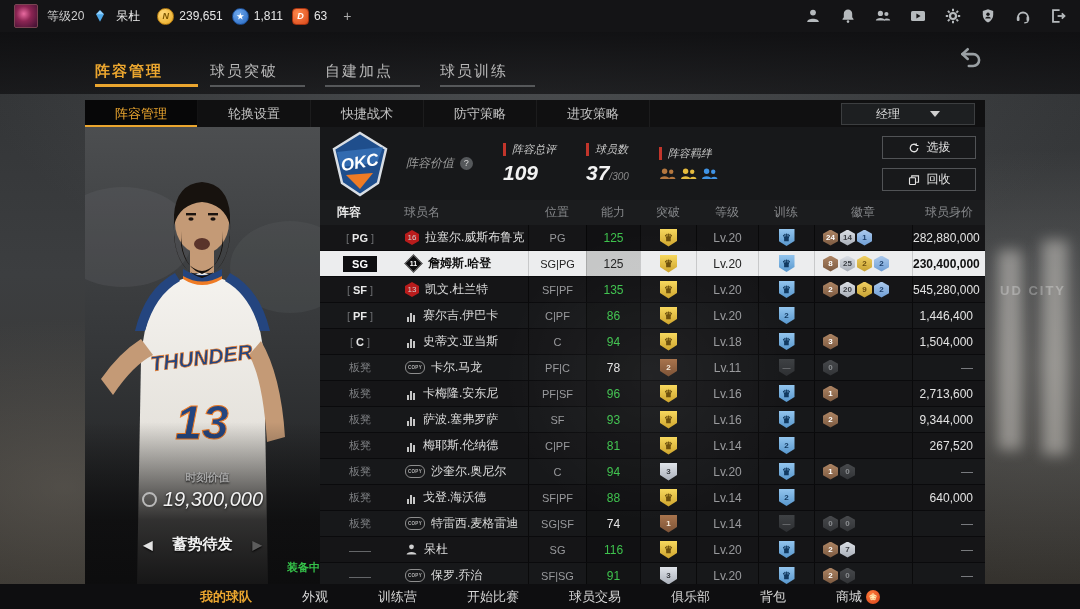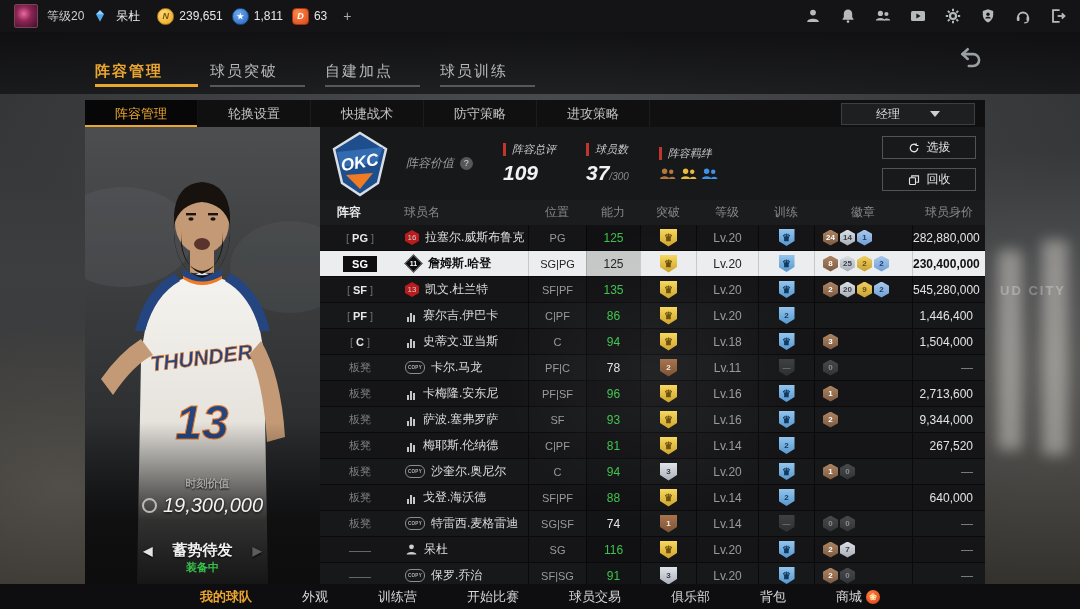--- a/index.html
+++ b/index.html
@@ -64,21 +64,21 @@
   .pp-overlay{position:absolute;left:0;right:0;bottom:10px;text-align:center;z-index:2;}
   .pp-vlabel{font-size:11px;font-weight:bold;color:#a7a7a7;text-shadow:0 1px 2px #000;padding-left:10px;}
   .pp-value{margin-top:3px;font-size:20px;font-style:italic;color:#f2f2f2;text-shadow:0 1px 3px #000;
     display:flex;align-items:center;justify-content:center;gap:6px;}
   .pp-coin{width:11px;height:11px;border-radius:50%;border:2px solid #b9b9b9;display:inline-block;}
   .pp-moment{margin-top:24px;font-size:15px;font-weight:bold;color:#f0f0f0;display:flex;
     align-items:center;justify-content:center;gap:20px;text-shadow:0 1px 2px #000;}
   .arr{font-size:12px;cursor:pointer;}
   .arr.prev{color:#e3e3e3;}
   .arr.next{color:#5c5c5c;}
-  .pp-status{font-size:11px;color:#35c24a;font-weight:bold;}
+  .pp-status{margin-top:6px;font-size:11px;color:#35c24a;font-weight:bold;text-align:right;}
   
   #rosterpanel{position:relative;width:665px;height:458px;background:#121214;overflow:hidden;}
   #rosterpanel::before{content:'';position:absolute;left:120px;top:40px;width:420px;height:420px;
     background:radial-gradient(closest-side,rgba(255,255,255,.05),transparent 70%);transform:rotate(-18deg);}
   #teamheader{position:relative;height:73px;background:#17181a;display:flex;align-items:center;}
   #okclogo{position:absolute;left:6px;top:3px;width:68px;height:68px;}
   #valueblock{margin-left:86px;}
   .vb-label{display:flex;align-items:center;gap:6px;font-size:12px;font-style:italic;color:#9a9a9a;font-family:Liberation Mono, monospace;}
   .help{width:13px;height:13px;border-radius:50%;background:#55585b;color:#d9d9d9;font-size:9px;
     display:inline-flex;align-items:center;justify-content:center;font-style:normal;cursor:pointer;}

